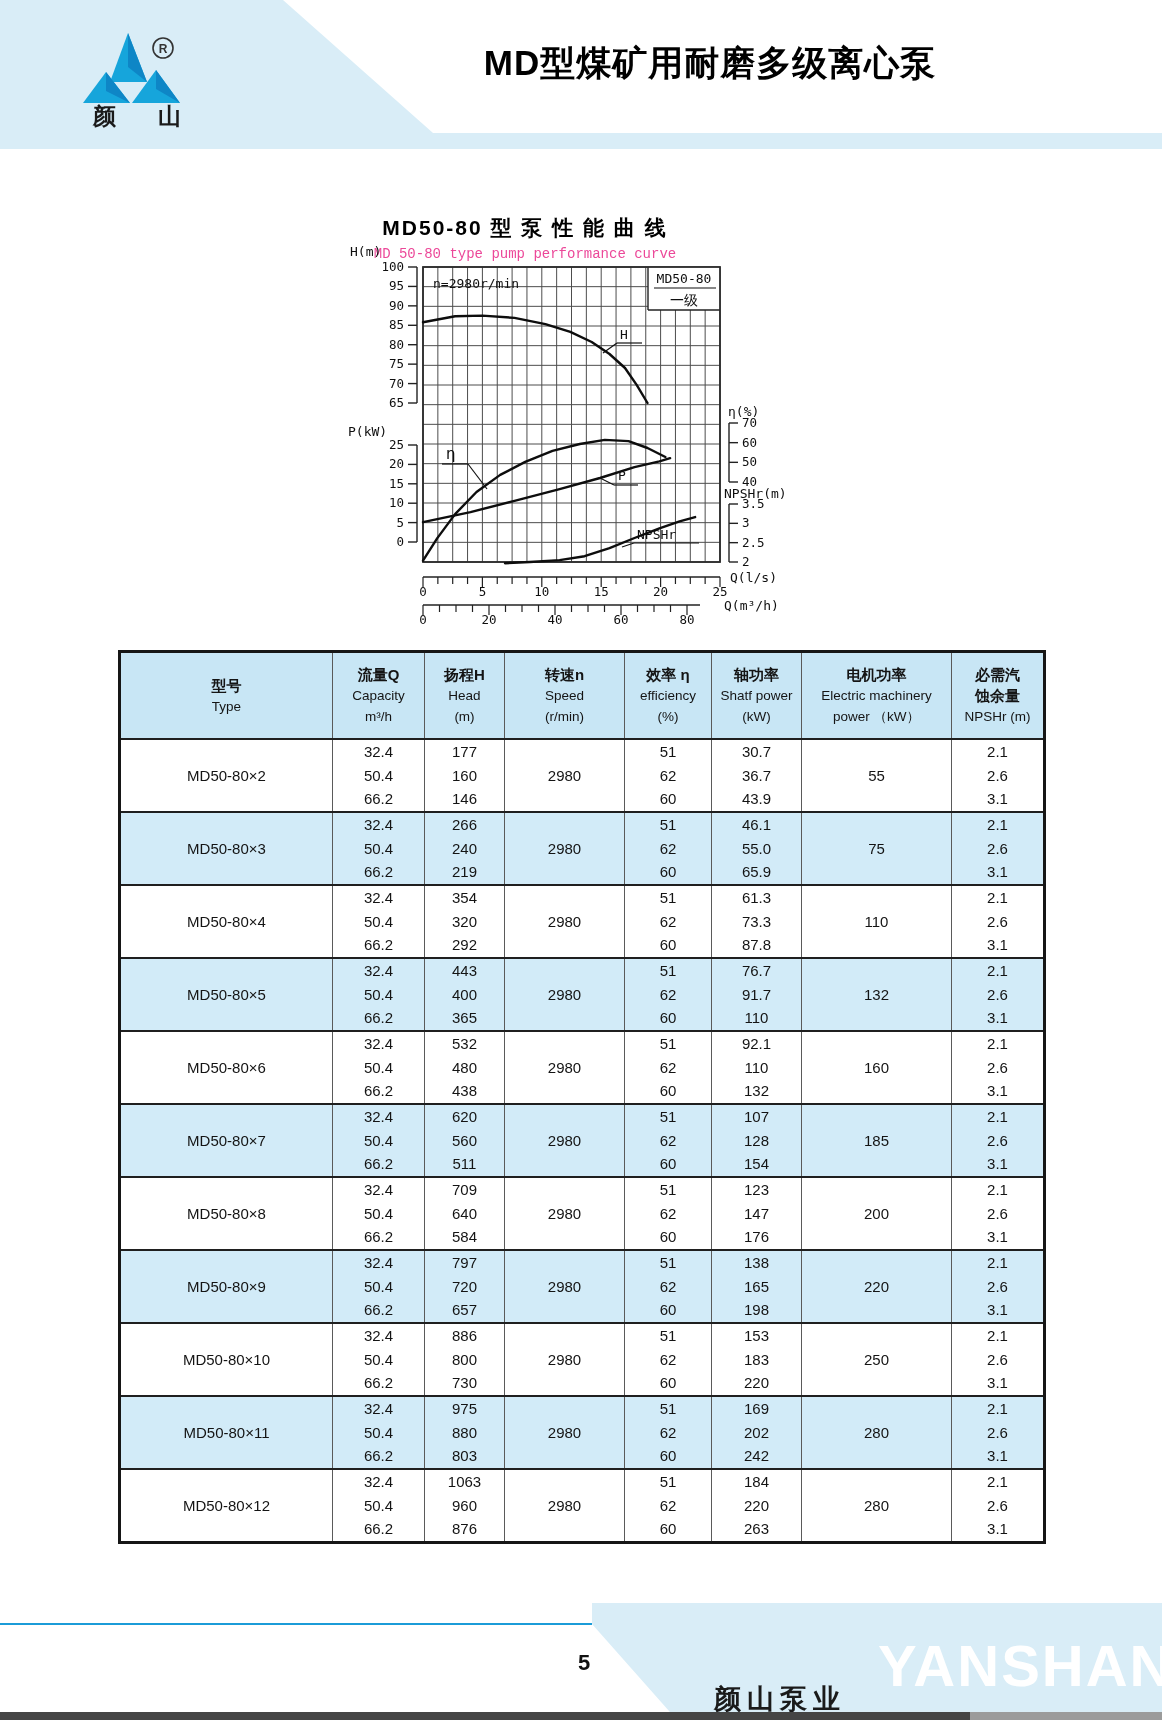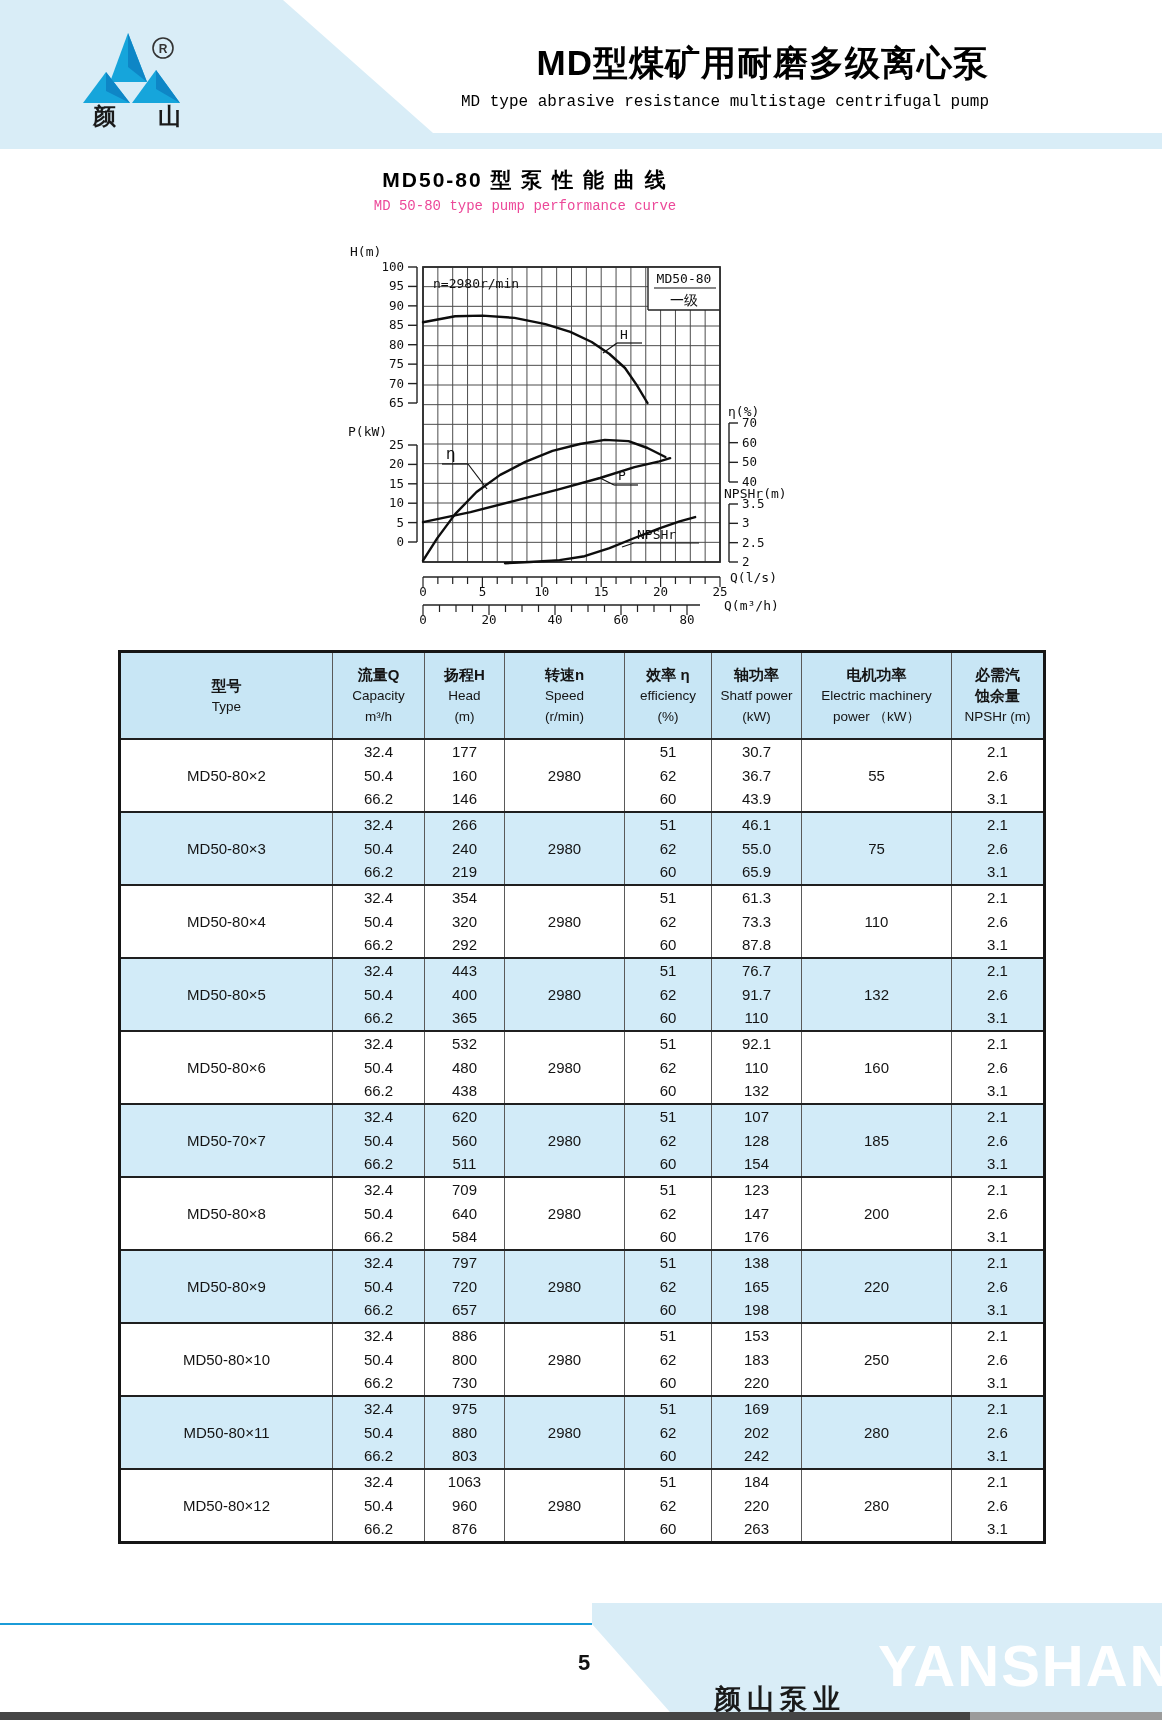--- a/index.html
+++ b/index.html
@@ -5,27 +5,27 @@
   html,body{margin:0;padding:0;background:#e8e8e8;}
   .page{position:relative;width:1162px;height:1720px;background:#ffffff;overflow:hidden;
         font-family:"Liberation Sans","DejaVu Sans",sans-serif;color:#111;}
   
   .hdr-band{position:absolute;left:0;top:0;width:433px;height:133px;background:#d9edf7;
             clip-path:polygon(0 0,283px 0,433px 133px,0 133px);z-index:1;}
   .hdr-strip{position:absolute;left:0;top:133px;width:1162px;height:16px;background:#d9edf7;z-index:1;}
   .logo-svg{position:absolute;left:75px;top:25px;z-index:2;}
   .logo-zh{position:absolute;left:82px;top:101px;z-index:3;font-size:23px;font-weight:700;
            letter-spacing:42px;color:#1a1a1a;white-space:nowrap;margin-left:11px;}
-  .page-title{position:absolute;left:409px;top:40px;width:580px;text-align:right;z-index:2;}
+  .page-title{position:absolute;left:420px;top:40px;width:580px;text-align:center;z-index:2;}
   .page-title h1{margin:0;font-size:35px;font-weight:bold;letter-spacing:1px;color:#000;}
   .page-title .sub{margin-top:6px;font-family:"Liberation Mono","DejaVu Sans Mono",monospace;
                    font-size:16px;color:#000;}
   
   .chart-title{position:absolute;left:320px;top:166px;width:410px;text-align:center;}
-  .chart-title .t{font-size:21px;font-weight:bold;letter-spacing:2px;color:#000;}
+  .chart-title .t{font-size:21px;font-weight:bold;letter-spacing:2px;color:#000;margin-top:48px;}
   .chart-title .s{margin-top:4px;font-family:"Liberation Mono","DejaVu Sans Mono",monospace;
                   font-size:14px;color:#ec4899;}
   #perf-chart{position:absolute;left:300px;top:220px;}
   
   .tbl-wrap{position:absolute;left:118px;top:650px;}
   table.pump{border-collapse:collapse;table-layout:fixed;width:926px;
              font-size:15px;color:#141414;}
   table.pump td, table.pump th{border:1px solid #5a5a5a;padding:0;text-align:center;vertical-align:middle;}
   table.pump{border:3px solid #161616;}
   table.pump thead th{height:85px;background:#c8e6f5;font-weight:600;border-bottom:2px solid #1f1f1f;}
@@ -63,21 +63,20 @@
     <polygon points="31,47 55,78 31,66" fill="#0e86c6"></polygon>
     <polygon points="81,45 105,78 57,78" fill="#16a5db"></polygon>
     <polygon points="81,45 105,78 81,64" fill="#0e86c6"></polygon>
     <circle cx="88" cy="23" r="10" fill="none" stroke="#333" stroke-width="1.6"></circle>
     <text x="88" y="27.5" text-anchor="middle" font-size="12" font-weight="bold" fill="#333" font-family="Liberation Sans, sans-serif">R</text>
   </svg>
   <div class="logo-zh">颜山</div>
 
   <div class="page-title">
     <h1>MD型煤矿用耐磨多级离心泵</h1>
-    <div class="sub">MD type abrasive resistance multistage centrifugal pump</div>
   </div>
 
   <div class="chart-title">
     <div class="t">MD50-80 型 泵 性 能 曲 线</div>
     <div class="s">MD 50-80 type pump performance curve</div>
   </div>
 
   <svg id="perf-chart" width="500" height="415" viewBox="0 0 500 415">
       <line x1="123" y1="47" x2="123" y2="342" stroke="#4d4d4d" stroke-width="1"></line>
       <line x1="137.85" y1="47" x2="137.85" y2="342" stroke="#4d4d4d" stroke-width="1"></line>
@@ -497,21 +496,21 @@
             <td>160</td>
             <td>
               <div class="lines">
                 <div>2.1</div>
                 <div>2.6</div>
                 <div>3.1</div>
               </div>
             </td>
           </tr>
           <tr class="alt">
-            <td>MD50-70×7</td>
+            <td>MD50-80×7</td>
             <td>
               <div class="lines">
                 <div>32.4</div>
                 <div>50.4</div>
                 <div>66.2</div>
               </div>
             </td>
             <td>
               <div class="lines">
                 <div>620</div>

